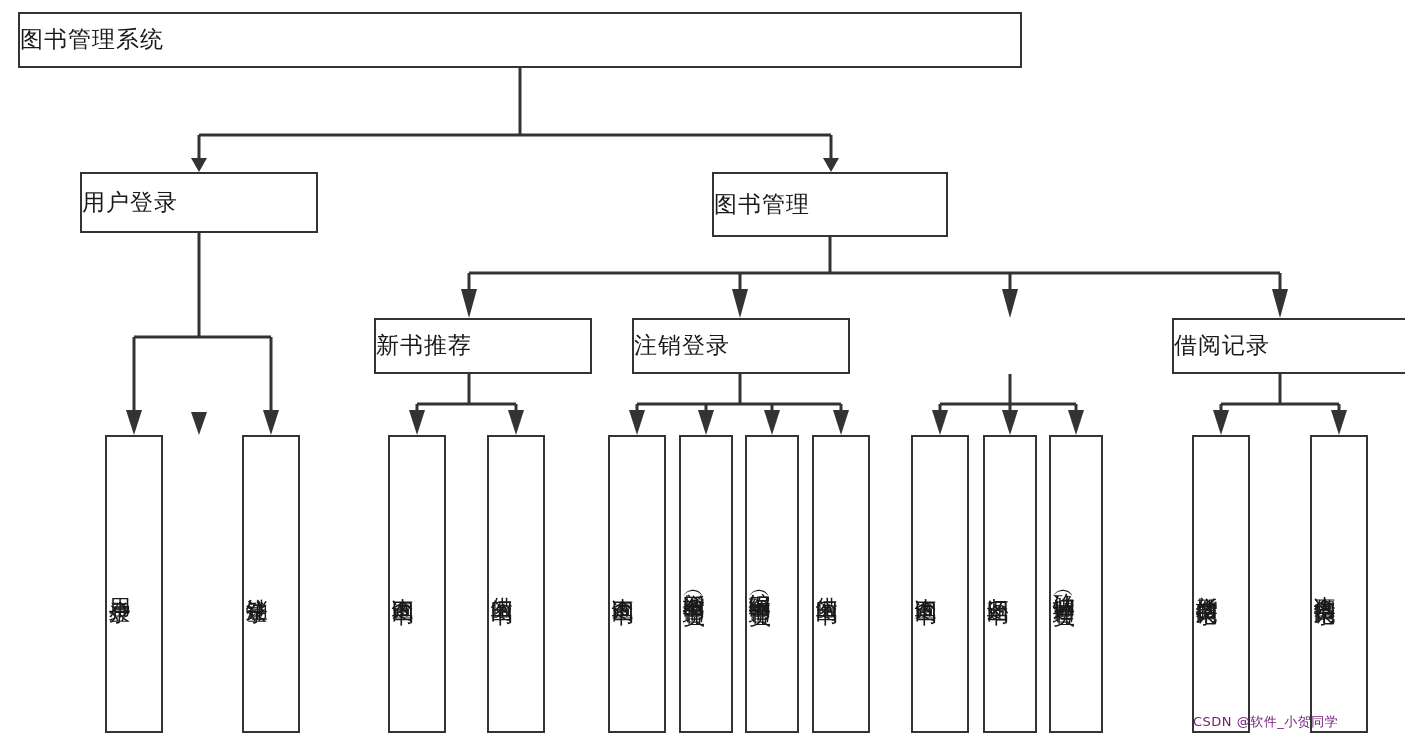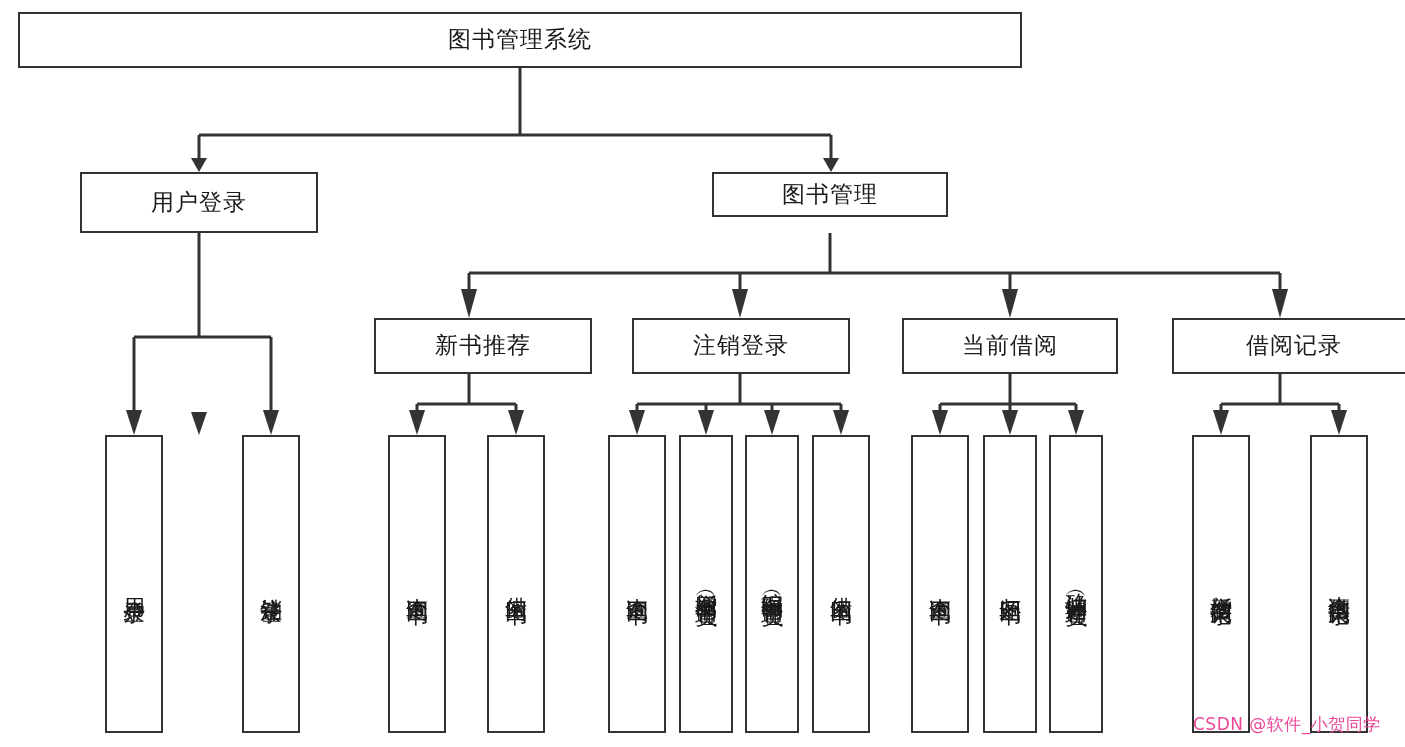--- a/index.html
+++ b/index.html
@@ -24,42 +24,41 @@
     width: 1405px;
     height: 747px;
   }
   .node {
     position: absolute;
     box-sizing: border-box;
     border: 2px solid #333333;
     background: #ffffff;
     display: flex;
     align-items: center;
-    justify-content: center;
     color: #1a1a1a;
   }
   .node-h {
     font-size: 23px;
     letter-spacing: 1px;
     line-height: 1.2;
   }
   .node-v {
     font-size: 22px;
     line-height: 1.12;
   }
   .node-v .vtext {
     writing-mode: vertical-rl;
     text-orientation: upright;
     white-space: nowrap;
     letter-spacing: 2px;
   }
   .watermark {
     position: absolute;
-    font-size: 17px;
-    color: #ec4899;
+    font-size: 13px;
+    color: #701a75;
     white-space: nowrap;
     letter-spacing: 0.5px;
   }
 </style>
 </head>
 <body>
 
 <div id="canvas">
 
   <svg id="wires" viewBox="0 0 1405 747" xmlns="http://www.w3.org/2000/svg">
@@ -143,33 +142,30 @@
     </g>
   </svg>
 
   <div class="node node-h" style="left:18px; top:12px; width:1004px; height:56px;">
     <span>图书管理系统</span>
   </div>
 
   <div class="node node-h" style="left:80px; top:172px; width:238px; height:61px;">
     <span>用户登录</span>
   </div>
-  <div class="node node-h" style="left:712px; top:172px; width:236px; height:45px;">
+  <div class="node node-h" style="left:712px; top:172px; width:236px; height:65px;">
     <span>图书管理</span>
   </div>
 
   <div class="node node-h" style="left:360px; top:318px; width:218px; height:56px;margin-left:14px;">
     <span>新书推荐</span>
   </div>
   <div class="node node-h" style="left:632px; top:318px; width:218px; height:56px;">
     <span>注销登录</span>
   </div>
-  <div class="node node-h" style="left:902px; top:318px; width:216px; height:56px;">
-    <span>当前借阅</span>
-  </div>
   <div class="node node-h" style="left:1172px; top:318px; width:244px; height:56px;">
     <span>借阅记录</span>
   </div>
 
   <div class="node node-v" style="left:105px; top:435px; width:58px; height:298px;">
     <span class="vtext">用户登录</span>
   </div>
   <div class="node node-v" style="left:242px; top:435px; width:58px; height:298px;">
     <span class="vtext">注销登录</span>
   </div>

